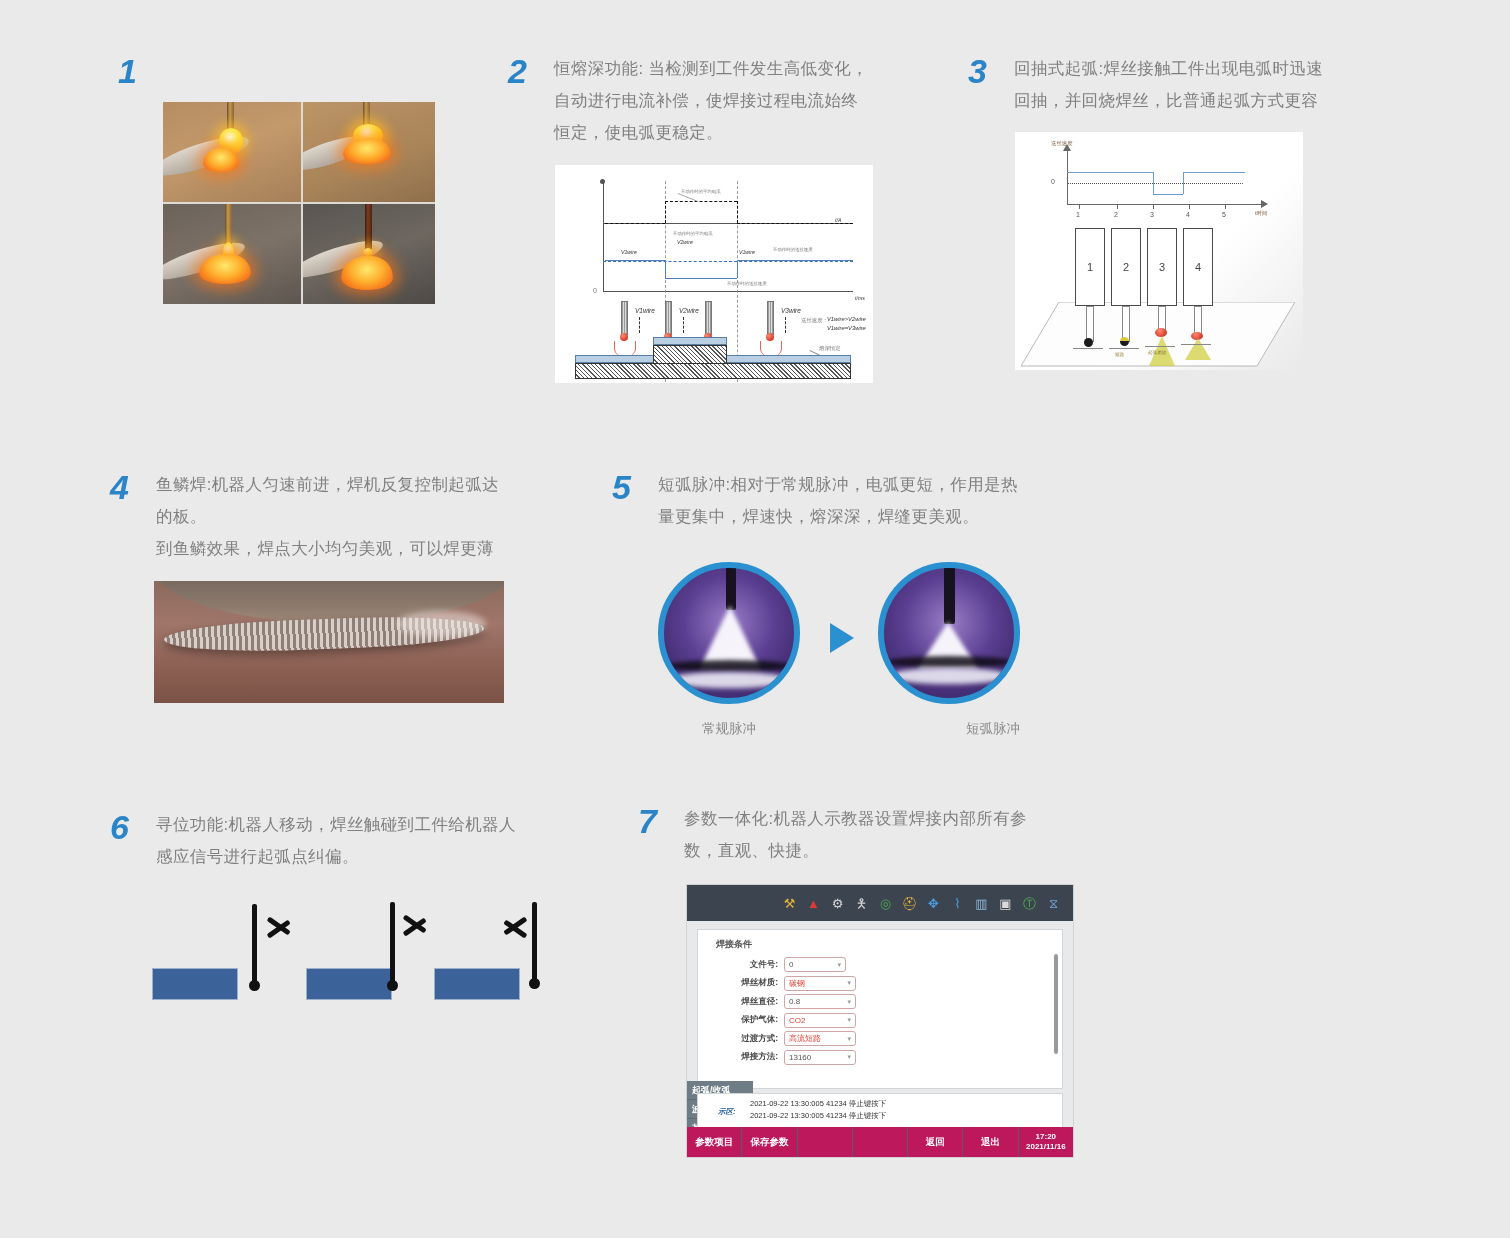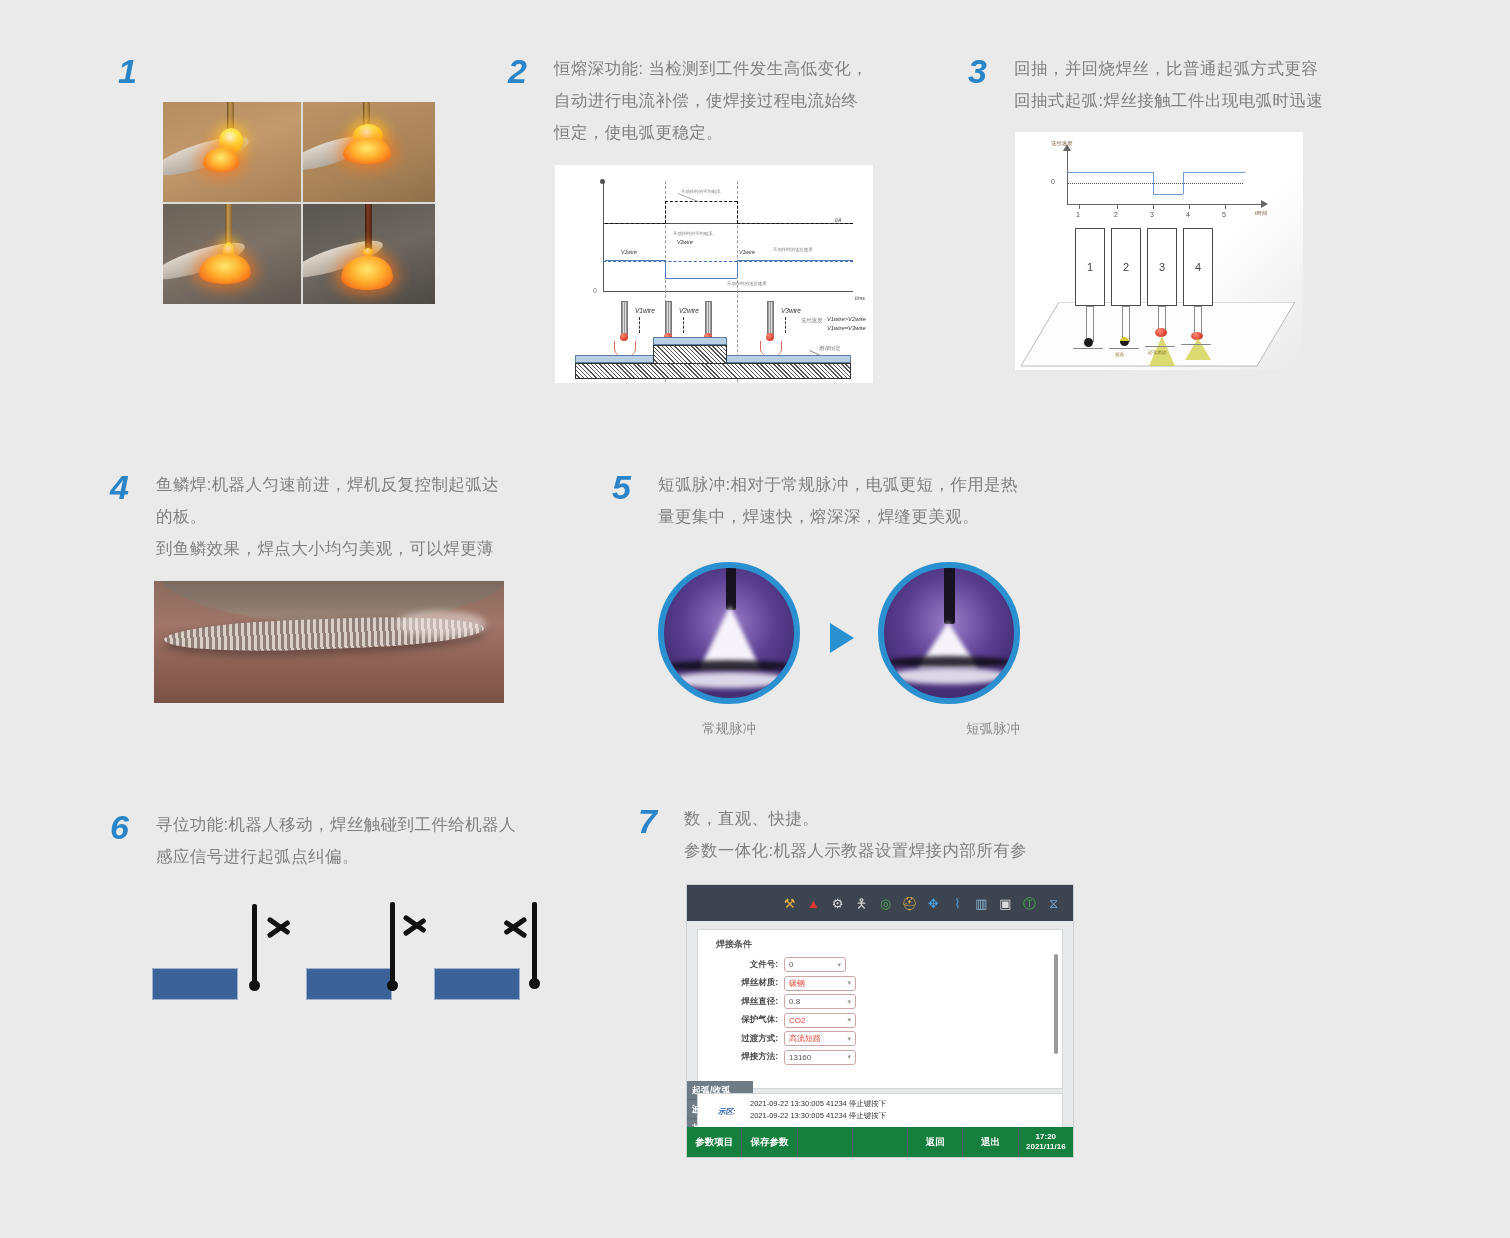--- a/index.html
+++ b/index.html
@@ -256,21 +256,21 @@
     border-bottom: 1px solid #5d6a72;
   }
   .p-log {
     position: absolute; left: 10px; top: 208px; right: 10px; height: 36px;
     background: #fff; border: 1px solid #d3d6d8; font-size: 7.5px; color: #333;
     padding: 4px 0 0 52px; line-height: 1.55;
   }
   .p-log-label { position: absolute; left: 20px; top: 12px; font-size: 7.5px; color: #2c5fa8; font-weight: bold; font-style: italic;}
   .p-bottom {
     position: absolute; left: 0; bottom: 0; width: 100%; height: 30px;
-    background: #15803d; color: #fff; display: flex; align-items: center;
+    background: #be185d; color: #fff; display: flex; align-items: center;
     font-size: 9.5px; font-weight: bold;
   }
   .p-bcell { flex: 1; text-align: center; border-right: 1px solid #525c69; height: 100%;
              display: flex; align-items: center; justify-content: center; }
   .p-bcell:last-child { border-right: none; }
   .p-time { font-size: 8px; line-height: 1.35; text-align: center; }
 </style>
 </head>
 <body>
 
@@ -383,22 +383,22 @@
       <div class="plate-top" style="left:84px; top:162px; width:74px; height:8px;"></div>
       <div class="plate" style="left:84px; top:170px; width:74px; height:18px; border-bottom:none;"></div>
     </div>
   </div>
 </div>
 
 <div class="feature" style="left:968px; top:52px; width:400px;">
   <div class="feat-head">
     <div class="num">3</div>
     <div class="desc">
+      <div>回抽式起弧:焊丝接触工件出现电弧时迅速</div>
       <div>回抽，并回烧焊丝，比普通起弧方式更容</div>
-      <div>回抽式起弧:焊丝接触工件出现电弧时迅速</div>
     </div>
   </div>
   <div class="img-card chart3">
     <div class="c3">
 
       <div class="axis-l" style="left:52px; top:16px; height:56px;"></div>
       <div class="ln" style="left:48px; top:12px; width:0; height:0; border-left:4px solid transparent; border-right:4px solid transparent; border-bottom:7px solid #666;"></div>
       <div class="tnum" style="left:36px; top:46px; font-size:7px;">0</div>
       <div class="tiny" style="left:36px; top:8px; font-size:5.4px; color:#7b5a3a;">送丝速度</div>
 
@@ -524,22 +524,22 @@
     <div class="twire" style="left:404px; top:-12px; height:82px;"></div>
     <div class="twire-tip" style="left:401px; top:64px;"></div>
     <div class="chev right" style="left:372px; top:-2px;"></div>
   </div>
 </div>
 
 <div class="feature" style="left:638px; top:802px; width:460px;">
   <div class="feat-head">
     <div class="num">7</div>
     <div class="desc">
+      <div>参数一体化:机器人示教器设置焊接内部所有参</div>
       <div>数，直观、快捷。</div>
-      <div>参数一体化:机器人示教器设置焊接内部所有参</div>
     </div>
   </div>
 
   <div class="pendant">
     <div class="p-toolbar">
       <div class="tb-ico" style="color:#e3b23c;">⚒</div>
       <div class="tb-ico" style="color:#e03a30;">▲</div>
       <div class="tb-ico" style="color:#d9d9d9;">⚙</div>
       <div class="tb-ico" style="color:#cfcfcf;">🯅</div>
       <div class="tb-ico" style="color:#4caf50;">◎</div>

